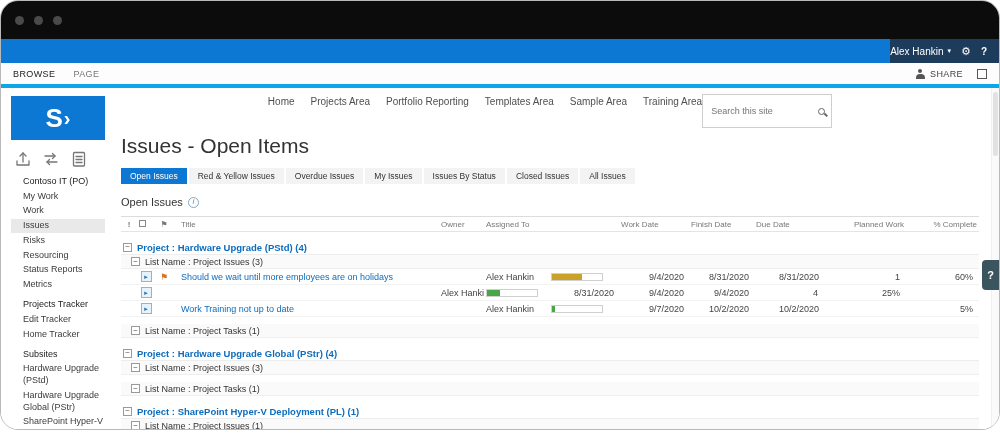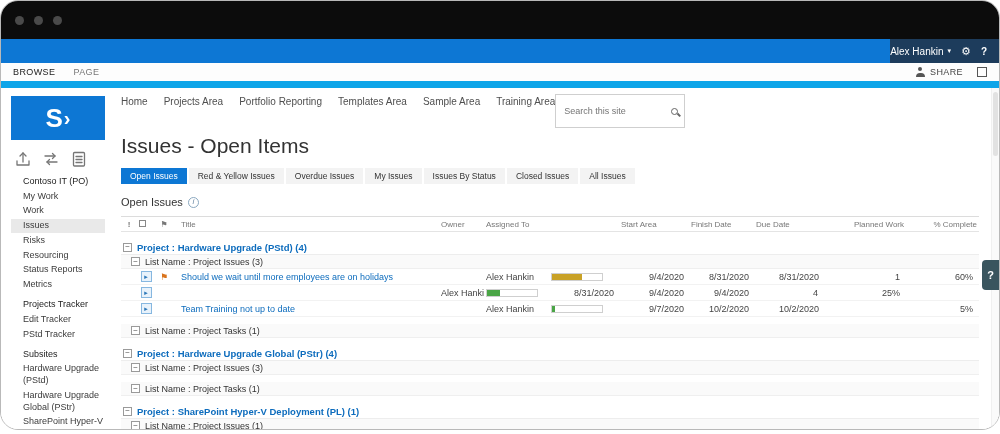--- a/index.html
+++ b/index.html
@@ -13,21 +13,21 @@
   
   .suitebar{height:24px;background:#1d3c5c;display:flex;align-items:stretch;}
   .suite-left{width:903px;background:#0d77d4;}
   .suite-right{flex:1;display:flex;align-items:center;justify-content:flex-end;gap:10px;padding-right:12px;color:#fff;font-size:10px;white-space:nowrap;}
   .user-menu{display:flex;align-items:center;gap:4px;cursor:pointer;}
   .caret{font-size:7px;}
   .gear{font-size:11px;cursor:pointer;}
   .helpq{font-size:10px;font-weight:bold;cursor:pointer;}
 
   
-  .ribbon{height:25px;background:#fdfdfd;border-bottom:7px solid #0ea5e9;display:flex;align-items:center;justify-content:space-between;padding:0 12px;text-align:center;}
+  .ribbon{height:25px;background:#fdfdfd;border-bottom:4px solid #0ea5e9;display:flex;align-items:center;justify-content:space-between;padding:0 12px;text-align:center;}
   .ribbon-left{display:flex;gap:18px;}
   .rtab{font-size:9px;color:#777;letter-spacing:.4px;cursor:pointer;}
   .rtab.active{color:#222;}
   .ribbon-right{display:flex;align-items:center;gap:14px;}
   .share-btn{display:flex;align-items:center;gap:5px;font-size:9px;color:#444;letter-spacing:.4px;cursor:pointer;}
   .person-icon{width:9px;height:10px;position:relative;display:inline-block;}
   .person-icon::before{content:'';position:absolute;top:0;left:2.5px;width:4px;height:4px;border-radius:50%;background:#555;}
   .person-icon::after{content:'';position:absolute;bottom:0;left:0;width:9px;height:4.5px;border-radius:4px 4px 0 0;background:#555;}
   .focus-icon{width:10px;height:10px;border:1.5px solid #555;display:inline-block;cursor:pointer;}
 
@@ -45,21 +45,21 @@
   .quick-icons{display:flex;gap:8px;margin:9px 0 6px 2px;}
   .qicon{width:20px;height:20px;cursor:pointer;}
   .qicon svg{width:20px;height:20px;stroke:#767676;fill:none;stroke-width:1.3;stroke-linecap:round;stroke-linejoin:round;}
   .snav{font-size:9px;color:#333;}
   .snav-header{margin:7px 12px 2px;color:#1c1c1c;cursor:pointer;line-height:1.25;}
   .snav-item{padding:1.5px 0 1.5px 12px;color:#3b3b3b;cursor:pointer;line-height:1.3;}
   .snav-item.sel{background:#e9e9e9;margin-right:8px;}
 
   
   .main{flex:1;min-width:0;padding:6px 20px 0 8px;}
-  .mainrow1{display:flex;justify-content:flex-start;align-items:flex-start;}
+  .mainrow1{display:flex;justify-content:center;align-items:flex-start;}
   .topnav{display:flex;gap:16px;font-size:10px;color:#4f4f4f;padding-top:2px;white-space:nowrap;}
   .topnav-item{cursor:pointer;}
   .searchbox{display:flex;align-items:center;border:1px solid #cfcfcf;height:18px;width:130px;padding:16px 6px;gap:6px;background:#fff;}
   .searchbox input{border:0;outline:0;flex:1;min-width:0;font-size:9px;color:#666;font-family:inherit;background:transparent;}
   .mag{width:7px;height:7px;border:1.5px solid #666;border-radius:50%;position:relative;display:inline-block;cursor:pointer;flex:0 0 auto;}
   .mag::after{content:'';position:absolute;width:4px;height:1.5px;background:#666;transform:rotate(45deg);right:-3.5px;bottom:-1.5px;}
   .page-title{font-size:21px;font-weight:400;color:#333;margin:6px 0 10px;}
 
   .viewtabs{display:flex;gap:2px;margin-bottom:12px;}
   .vtab{font-size:8.5px;padding:3px 9px;background:#f3f3f3;color:#333;cursor:pointer;white-space:nowrap;}
@@ -173,21 +173,21 @@
         <div class="snav-header">Contoso IT (PO)</div>
         <div class="snav-item">My Work</div>
         <div class="snav-item">Work</div>
         <div class="snav-item sel">Issues</div>
         <div class="snav-item">Risks</div>
         <div class="snav-item">Resourcing</div>
         <div class="snav-item">Status Reports</div>
         <div class="snav-item">Metrics</div>
         <div class="snav-header">Projects Tracker</div>
         <div class="snav-item">Edit Tracker</div>
-        <div class="snav-item">PStd Tracker</div>
+        <div class="snav-item">Home Tracker</div>
         <div class="snav-header">Subsites</div>
         <div class="snav-item">Hardware Upgrade (PStd)</div>
         <div class="snav-item">Hardware Upgrade Global (PStr)</div>
         <div class="snav-item">SharePoint Hyper-V Deployment (PL)</div>
 
       </nav>
     </aside>
 
     <main class="main">
 
@@ -226,21 +226,21 @@
       <div class="issues-table">
 
         <div class="grid thead">
           <div class="h himp">!</div>
           <div class="h"><span class="cb-icon"></span></div>
           <div class="h hflag">⚑</div>
           <div class="h h-title">Title</div>
           <div class="h">Owner</div>
           <div class="h">Assigned To</div>
           <div class="h"></div>
-          <div class="h">Start Area</div>
+          <div class="h">Work Date</div>
           <div class="h">Finish Date</div>
           <div class="h">Due Date</div>
           <div class="h hr">Planned Work</div>
           <div class="h hr">% Complete</div>
         </div>
 
         
         <div class="group-row">
           <span class="collapse">−</span>
           <span class="group-title">Project : Hardware Upgrade (PStd) (4)</span>
@@ -285,21 +285,21 @@
           <div class="cell c-date">9/4/2020</div>
           <div class="cell c-date">9/4/2020</div>
           <div class="cell c-num">4</div>
           <div class="cell c-num">25%</div>
         </div>
 
         <div class="grid trow">
           <div class="cell"></div>
           <div class="cell c-icon"><span class="item-icon">▸</span></div>
           <div class="cell c-flag"></div>
-          <div class="cell c-title"><span class="title-link">Team Training not up to date</span></div>
+          <div class="cell c-title"><span class="title-link">Work Training not up to date</span></div>
           <div class="cell"></div>
           <div class="cell">Alex Hankin</div>
           <div class="cell c-bar">
               <span class="bar">
                 <span class="bar-fill" style="width:6%;background:#4aa546"></span>
               </span>
             </div>
           <div class="cell c-date">9/7/2020</div>
           <div class="cell c-date">10/2/2020</div>
           <div class="cell c-date">10/2/2020</div>

